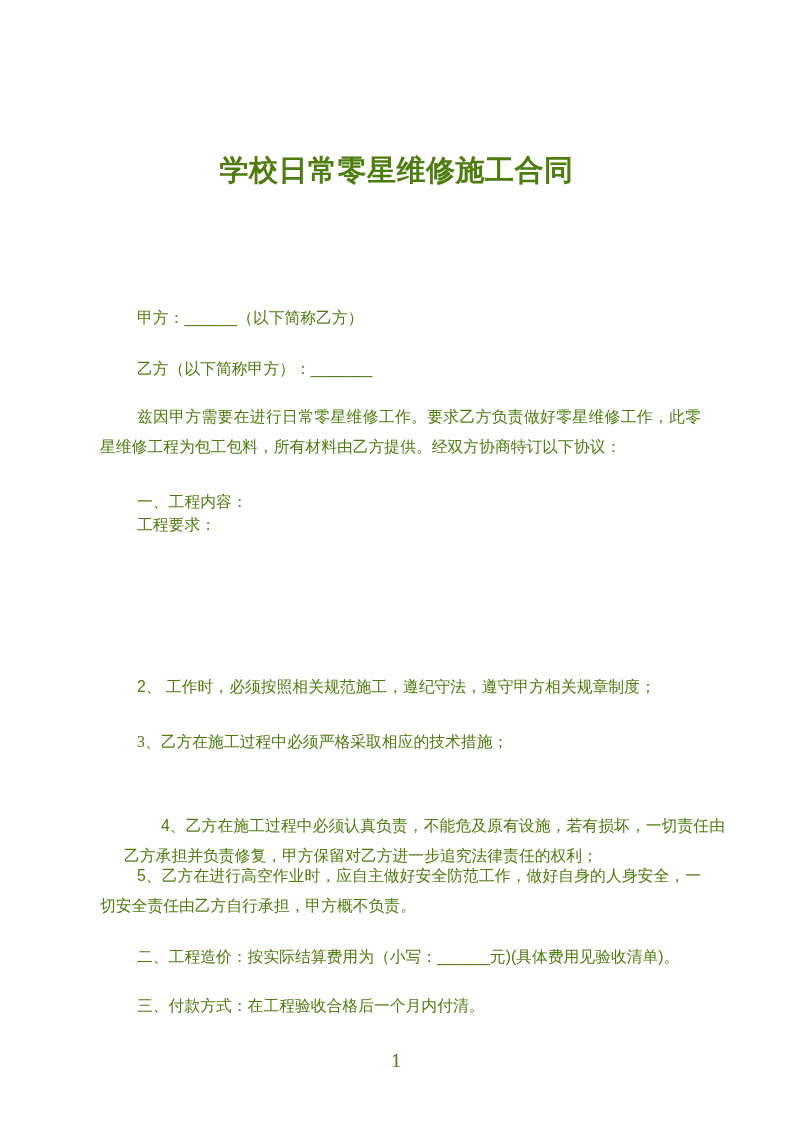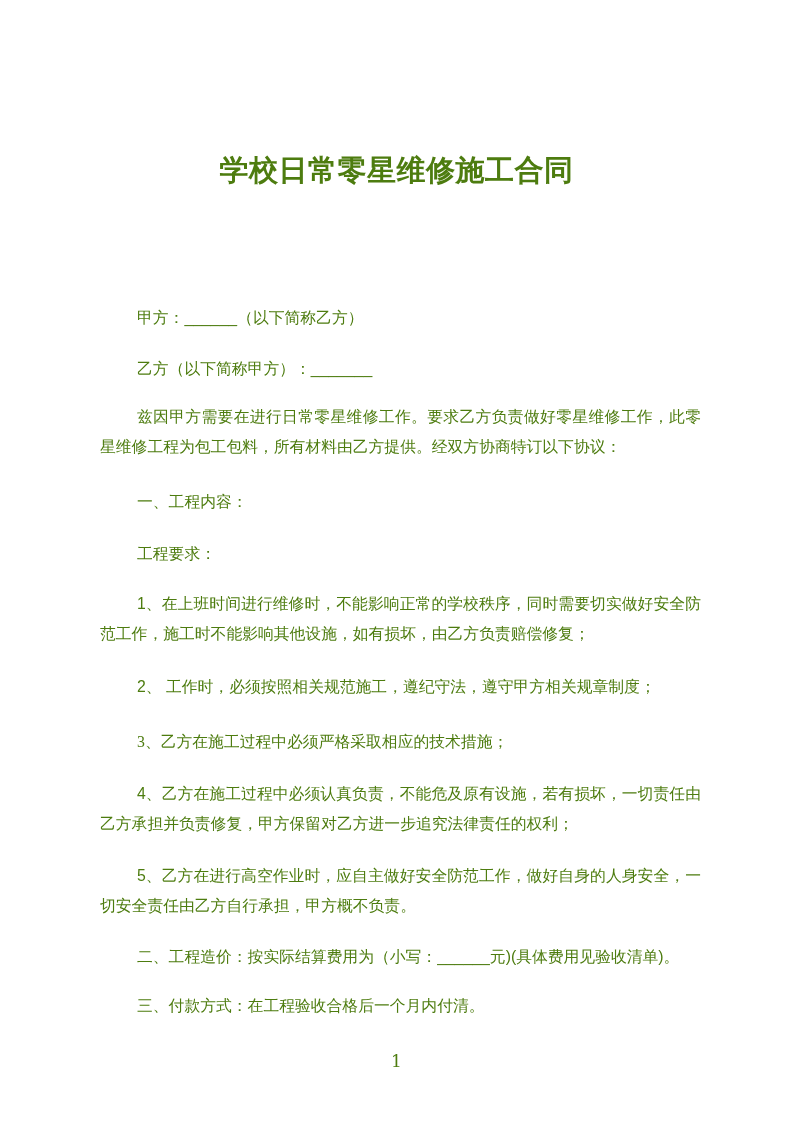--- a/index.html
+++ b/index.html
@@ -47,25 +47,25 @@
     text-align: center;
     font-size: 17px;
     line-height: 22px;
     font-family: "DejaVu Serif", serif;
   }
   
   .pos-party-a   { top: 287px; }
   .pos-party-b   { top: 338px; }
   .pos-intro     { top: 386px; }
   .pos-sec1      { top: 471px; }
-  .pos-req       { top: 523px; }
+  .pos-req       { top: 494px; }
   .pos-clause1   { top: 573px; }
   .pos-clause2   { top: 656px; }
   .pos-clause3   { top: 711px; font-family: Liberation Serif, serif; }
-  .pos-clause4   { top: 763px; }
+  .pos-clause4   { top: 795px; margin-left: 24px; }
   .pos-clause5   { top: 845px; }
   .pos-sec2      { top: 926px; }
   .pos-sec3      { top: 975px; }
 </style>
 </head>
 <body>
 
 <div class="page">
 
   <h1 class="doc-title">学校日常零星维修施工合同</h1>
@@ -73,21 +73,20 @@
   <p class="para pos-party-a">甲方：______（以下简称乙方）</p>
 
   <p class="para pos-party-b">乙方（以下简称甲方）：_______</p>
 
   <p class="para pos-intro">兹因甲方需要在进行日常零星维修工作。要求乙方负责做好零星维修工作，此零星维修工程为包工包料，所有材料由乙方提供。经双方协商特订以下协议：</p>
 
   <p class="para pos-sec1">一、工程内容：</p>
 
   <p class="para pos-req">工程要求：</p>
 
-  <p class="para pos-clause1">1、在上班时间进行维修时，不能影响正常的学校秩序，同时需要切实做好安全防范工作，施工时不能影响其他设施，如有损坏，由乙方负责赔偿修复；</p>
 
   <p class="para pos-clause2">2、 工作时，必须按照相关规范施工，遵纪守法，遵守甲方相关规章制度；</p>
 
   <p class="para pos-clause3">3、乙方在施工过程中必须严格采取相应的技术措施；</p>
 
   <p class="para pos-clause4">4、乙方在施工过程中必须认真负责，不能危及原有设施，若有损坏，一切责任由乙方承担并负责修复，甲方保留对乙方进一步追究法律责任的权利；</p>
 
   <p class="para pos-clause5">5、乙方在进行高空作业时，应自主做好安全防范工作，做好自身的人身安全，一切安全责任由乙方自行承担，甲方概不负责。</p>
 
   <p class="para pos-sec2">二、工程造价：按实际结算费用为（小写：______元)(具体费用见验收清单)。</p>

